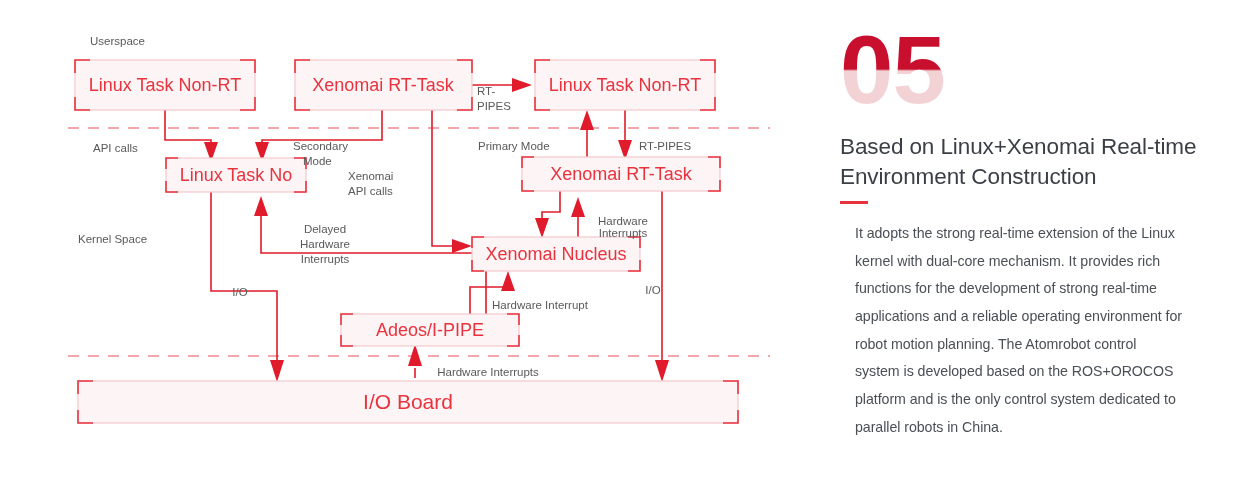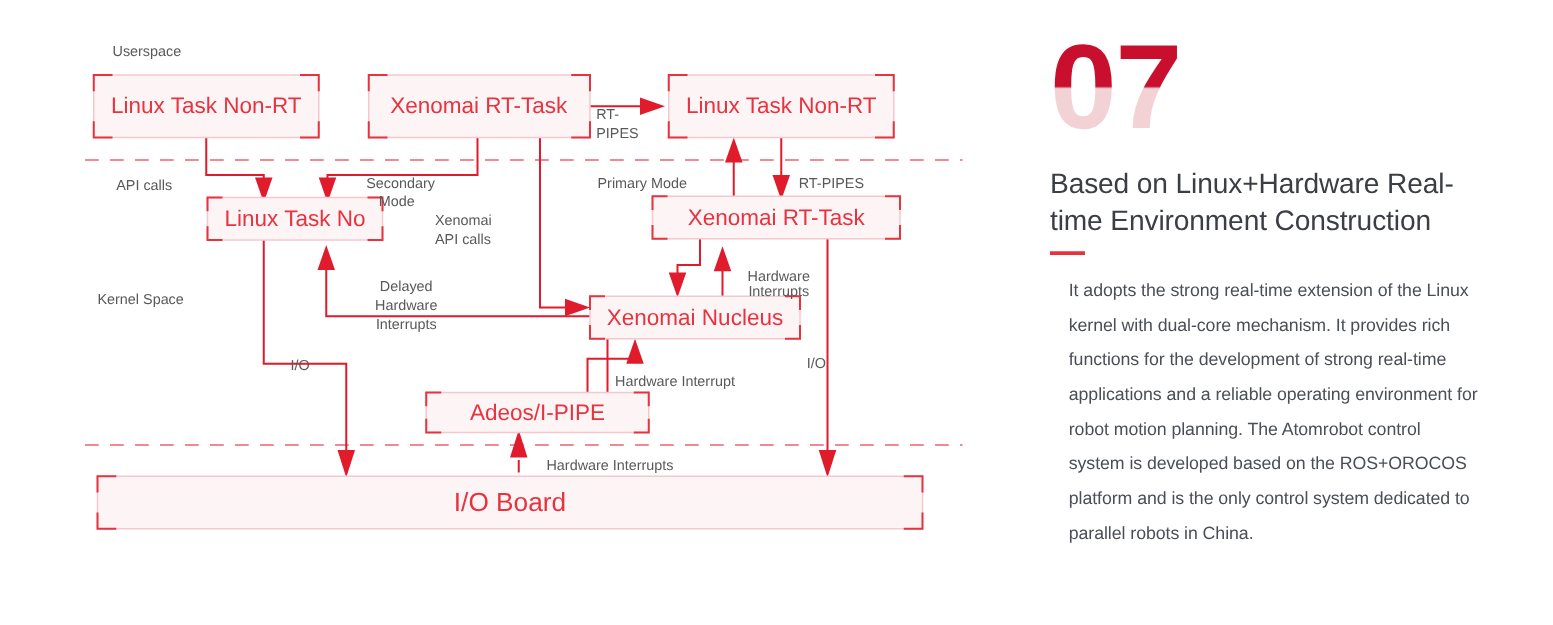--- a/index.html
+++ b/index.html
@@ -213,19 +213,19 @@
       <text class="ann mid" x="540" y="309">Hardware Interrupt</text>
 
       <text class="ann mid" x="488" y="376">Hardware Interrupts</text>
 
       <text class="ann mid" x="240" y="296">I/O</text>
       <text class="ann mid" x="653" y="294">I/O</text>
     </svg>
   </div>
 
   <div id="text-panel">
-    <div id="big-number">07</div>
-    <h2 id="headline">Based on Linux+Hardware Real-time Environment Construction</h2>
+    <div id="big-number">05</div>
+    <h2 id="headline">Based on Linux+Xenomai Real-time Environment Construction</h2>
     <div id="rule"></div>
     <p id="body-copy">It adopts the strong real-time extension of the Linux kernel with dual-core mechanism. It provides rich functions for the development of strong real-time applications and a reliable operating environment for robot motion planning. The Atomrobot control system is developed based on the ROS+OROCOS platform and is the only control system dedicated to parallel robots in China.</p>
   </div>
 
 </div>
 
 </body></html>

